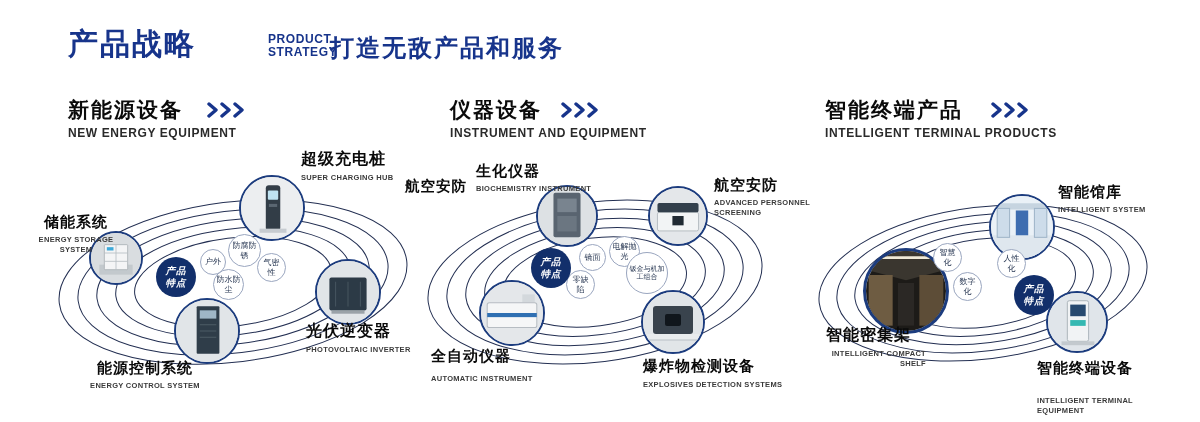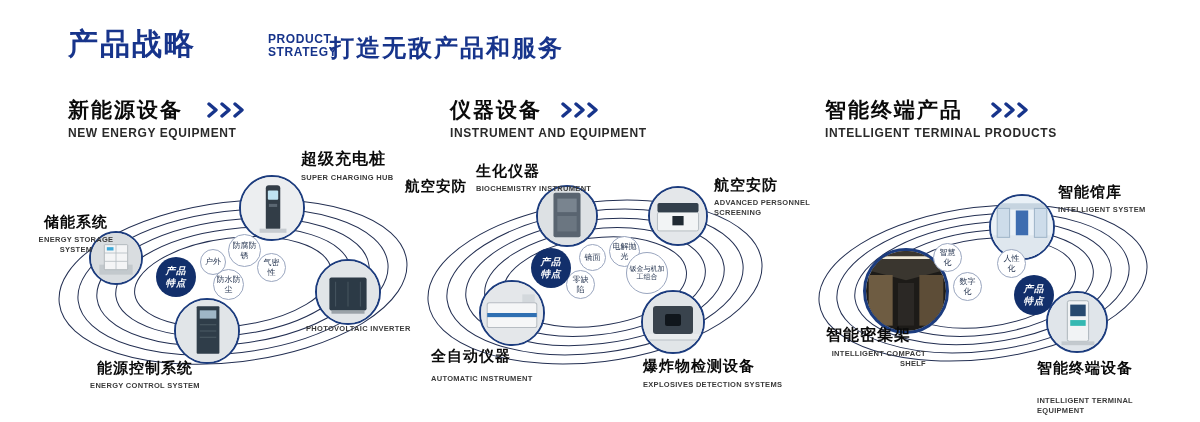--- a/index.html
+++ b/index.html
@@ -124,20 +124,21 @@
     <svg viewBox="0 0 60 60">
         <rect width="60" height="60" fill="#eceef0"></rect>
         <rect x="24" y="8" width="14" height="44" rx="3" fill="#323d47"></rect>
         <rect x="26" y="13" width="10" height="9" rx="1" fill="#bfe3f2"></rect>
         <rect x="27" y="26" width="8" height="3" fill="#5a6671"></rect>
         <rect x="18" y="50" width="26" height="4" fill="#c6cbd0"></rect>
       </svg>
   </div>
 
   <div class="label" style="left:306px;top:321px;width:120px">
+    <div class="zh" style="font-size:16px">光伏逆变器</div>
     <div class="en">PHOTOVOLTAIC INVERTER</div>
   </div>
   <div class="photo" style="left:315px;top:259px;width:66px;height:66px">
     <svg viewBox="0 0 60 60">
         <rect width="60" height="60" fill="#e1e5e8"></rect>
         <rect x="12" y="16" width="36" height="32" rx="2" fill="#2c3a46"></rect>
         <path d="M18 20 v24 M30 20 v24 M42 20 v24" stroke="#46555f"></path>
         <rect x="14" y="48" width="32" height="3" fill="#9aa2a8"></rect>
       </svg>
   </div>

